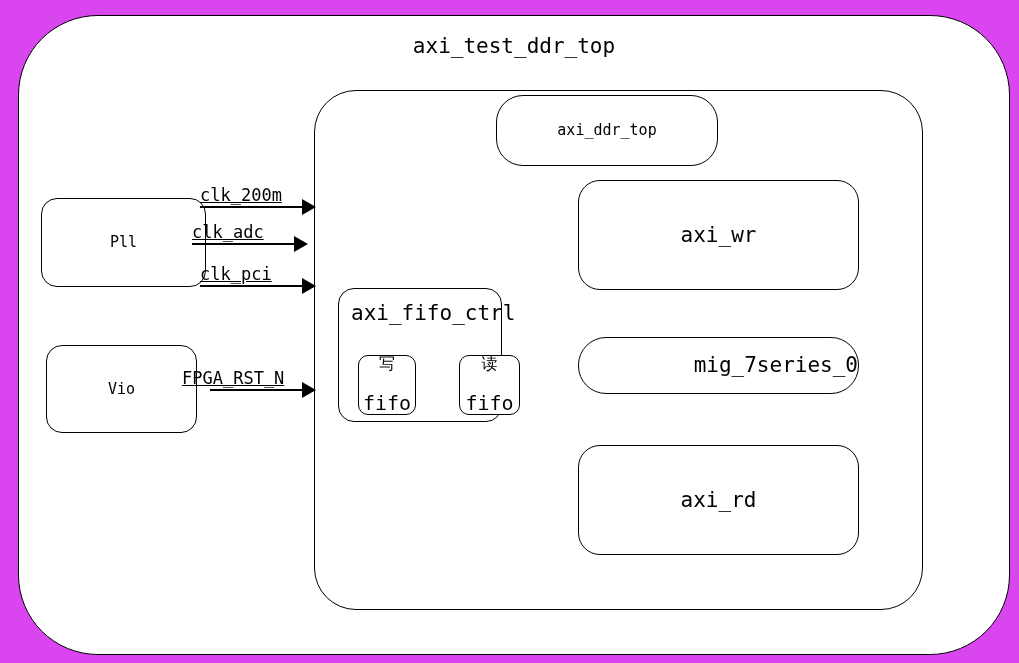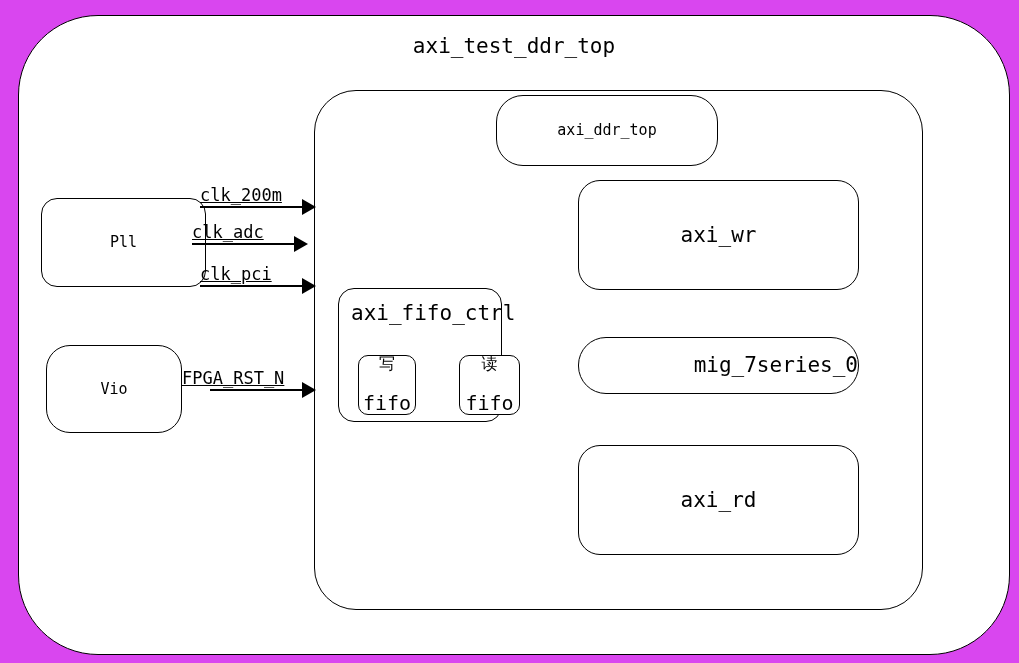--- a/index.html
+++ b/index.html
@@ -74,23 +74,23 @@
     top: 198px;
     width: 165px;
     height: 89px;
     border-radius: 16px;
     font-size: 15px;
     z-index: 2;
   }
   #vio-block {
     left: 46px;
     top: 345px;
-    width: 136px;
+    width: 151px;
     height: 88px;
-    border-radius: 24px;
+    border-radius: 16px;
     font-size: 15px;
     z-index: 2;
   }
   
   #axi-wr-block {
     left: 578px;
     top: 180px;
     width: 281px;
     height: 110px;
     border-radius: 22px;

